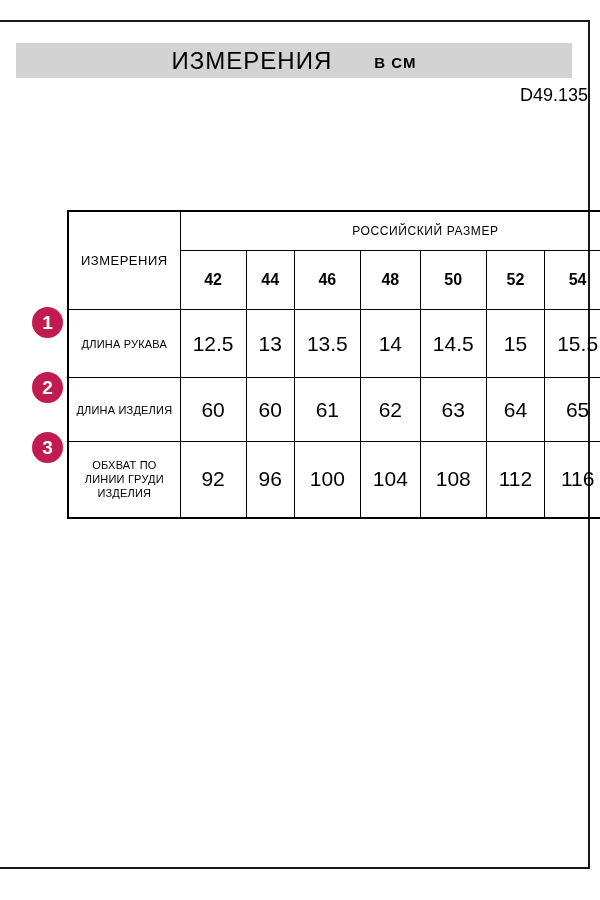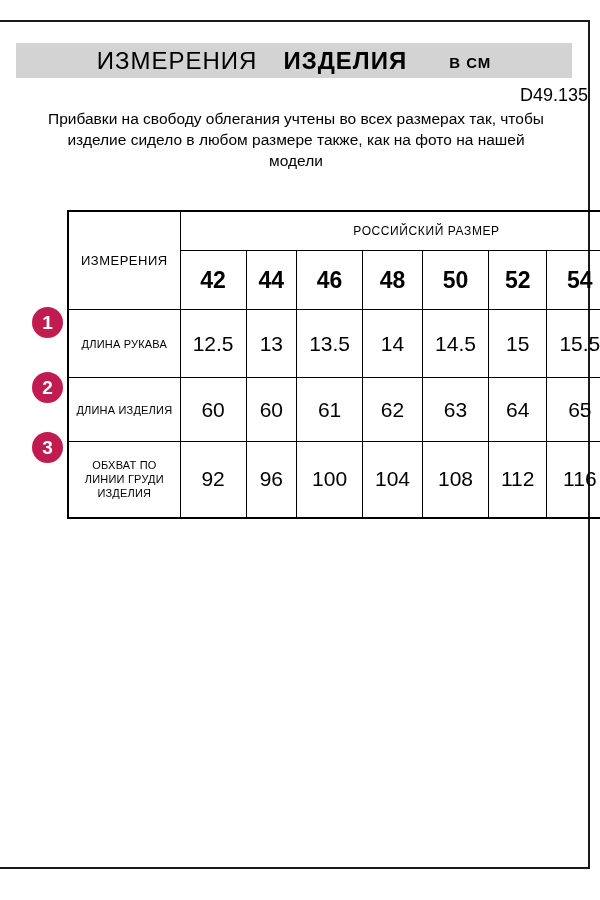--- a/index.html
+++ b/index.html
@@ -30,21 +30,21 @@
   }
   .description span { display:block; }
 
   .size-table-wrap { position:absolute; left:67px; top:188px; }
   table { border-collapse:collapse; table-layout:fixed; }
   th, td { border:1.5px solid #000; text-align:center; vertical-align:middle; padding:12px; }
   table { border:2px solid #000; }
 
   .corner-header   { font-size:13px; font-weight:400; letter-spacing:0.5px; }
   .ru-size-header  { font-size:12px; font-weight:400; letter-spacing:0.6px; height:21px; }
-  .size-col-header { font-size:23px; font-weight:700; height:59px; }
+  .size-col-header { font-size:16px; font-weight:700; height:59px; }
   .row-label       { font-size:11px; font-weight:400; letter-spacing:0.2px; line-height:14px; padding:0 3px; }
   .value-cell      { font-size:21px; font-weight:400; }
   .r1 { height:68px; } .r2 { height:64px; } .r3 { height:76px; }
 
   .badge {
     position:absolute; width:31px; height:31px; border-radius:50%;
     color:#fff; font-size:19px; font-weight:700;
     display:flex; align-items:center; justify-content:center;
     box-shadow:0 0 0 2px #ffffff;
   }
@@ -57,31 +57,25 @@
     text-align:center; font-size:13.5px; font-weight:700; letter-spacing:0.2px;
   }
 </style>
 </head>
 <body>
 
 <div class="frame">
 
   <div class="title-bar" style="background: rgb(211, 211, 211);">
     <span class="title-word-regular">ИЗМЕРЕНИЯ</span>
-    <span class="title-word-bold">ИЗДЕЛИЯ</span>
     <span class="title-unit">В СМ</span>
   </div>
 
   <div class="product-code">D49.135</div>
 
-  <div class="description">
-    <span>Прибавки на свободу облегания учтены во всех размерах так, чтобы</span>
-    <span>изделие сидело в любом размере также, как на фото на нашей</span>
-    <span>модели</span>
-  </div>
 
   <div class="size-table-wrap">
     <table>
       <colgroup>
         <col style="width:92px">
         <col style="width:45px">
           <col style="width:45px">
           <col style="width:45px">
           <col style="width:45px">
         <col style="width:45px">

